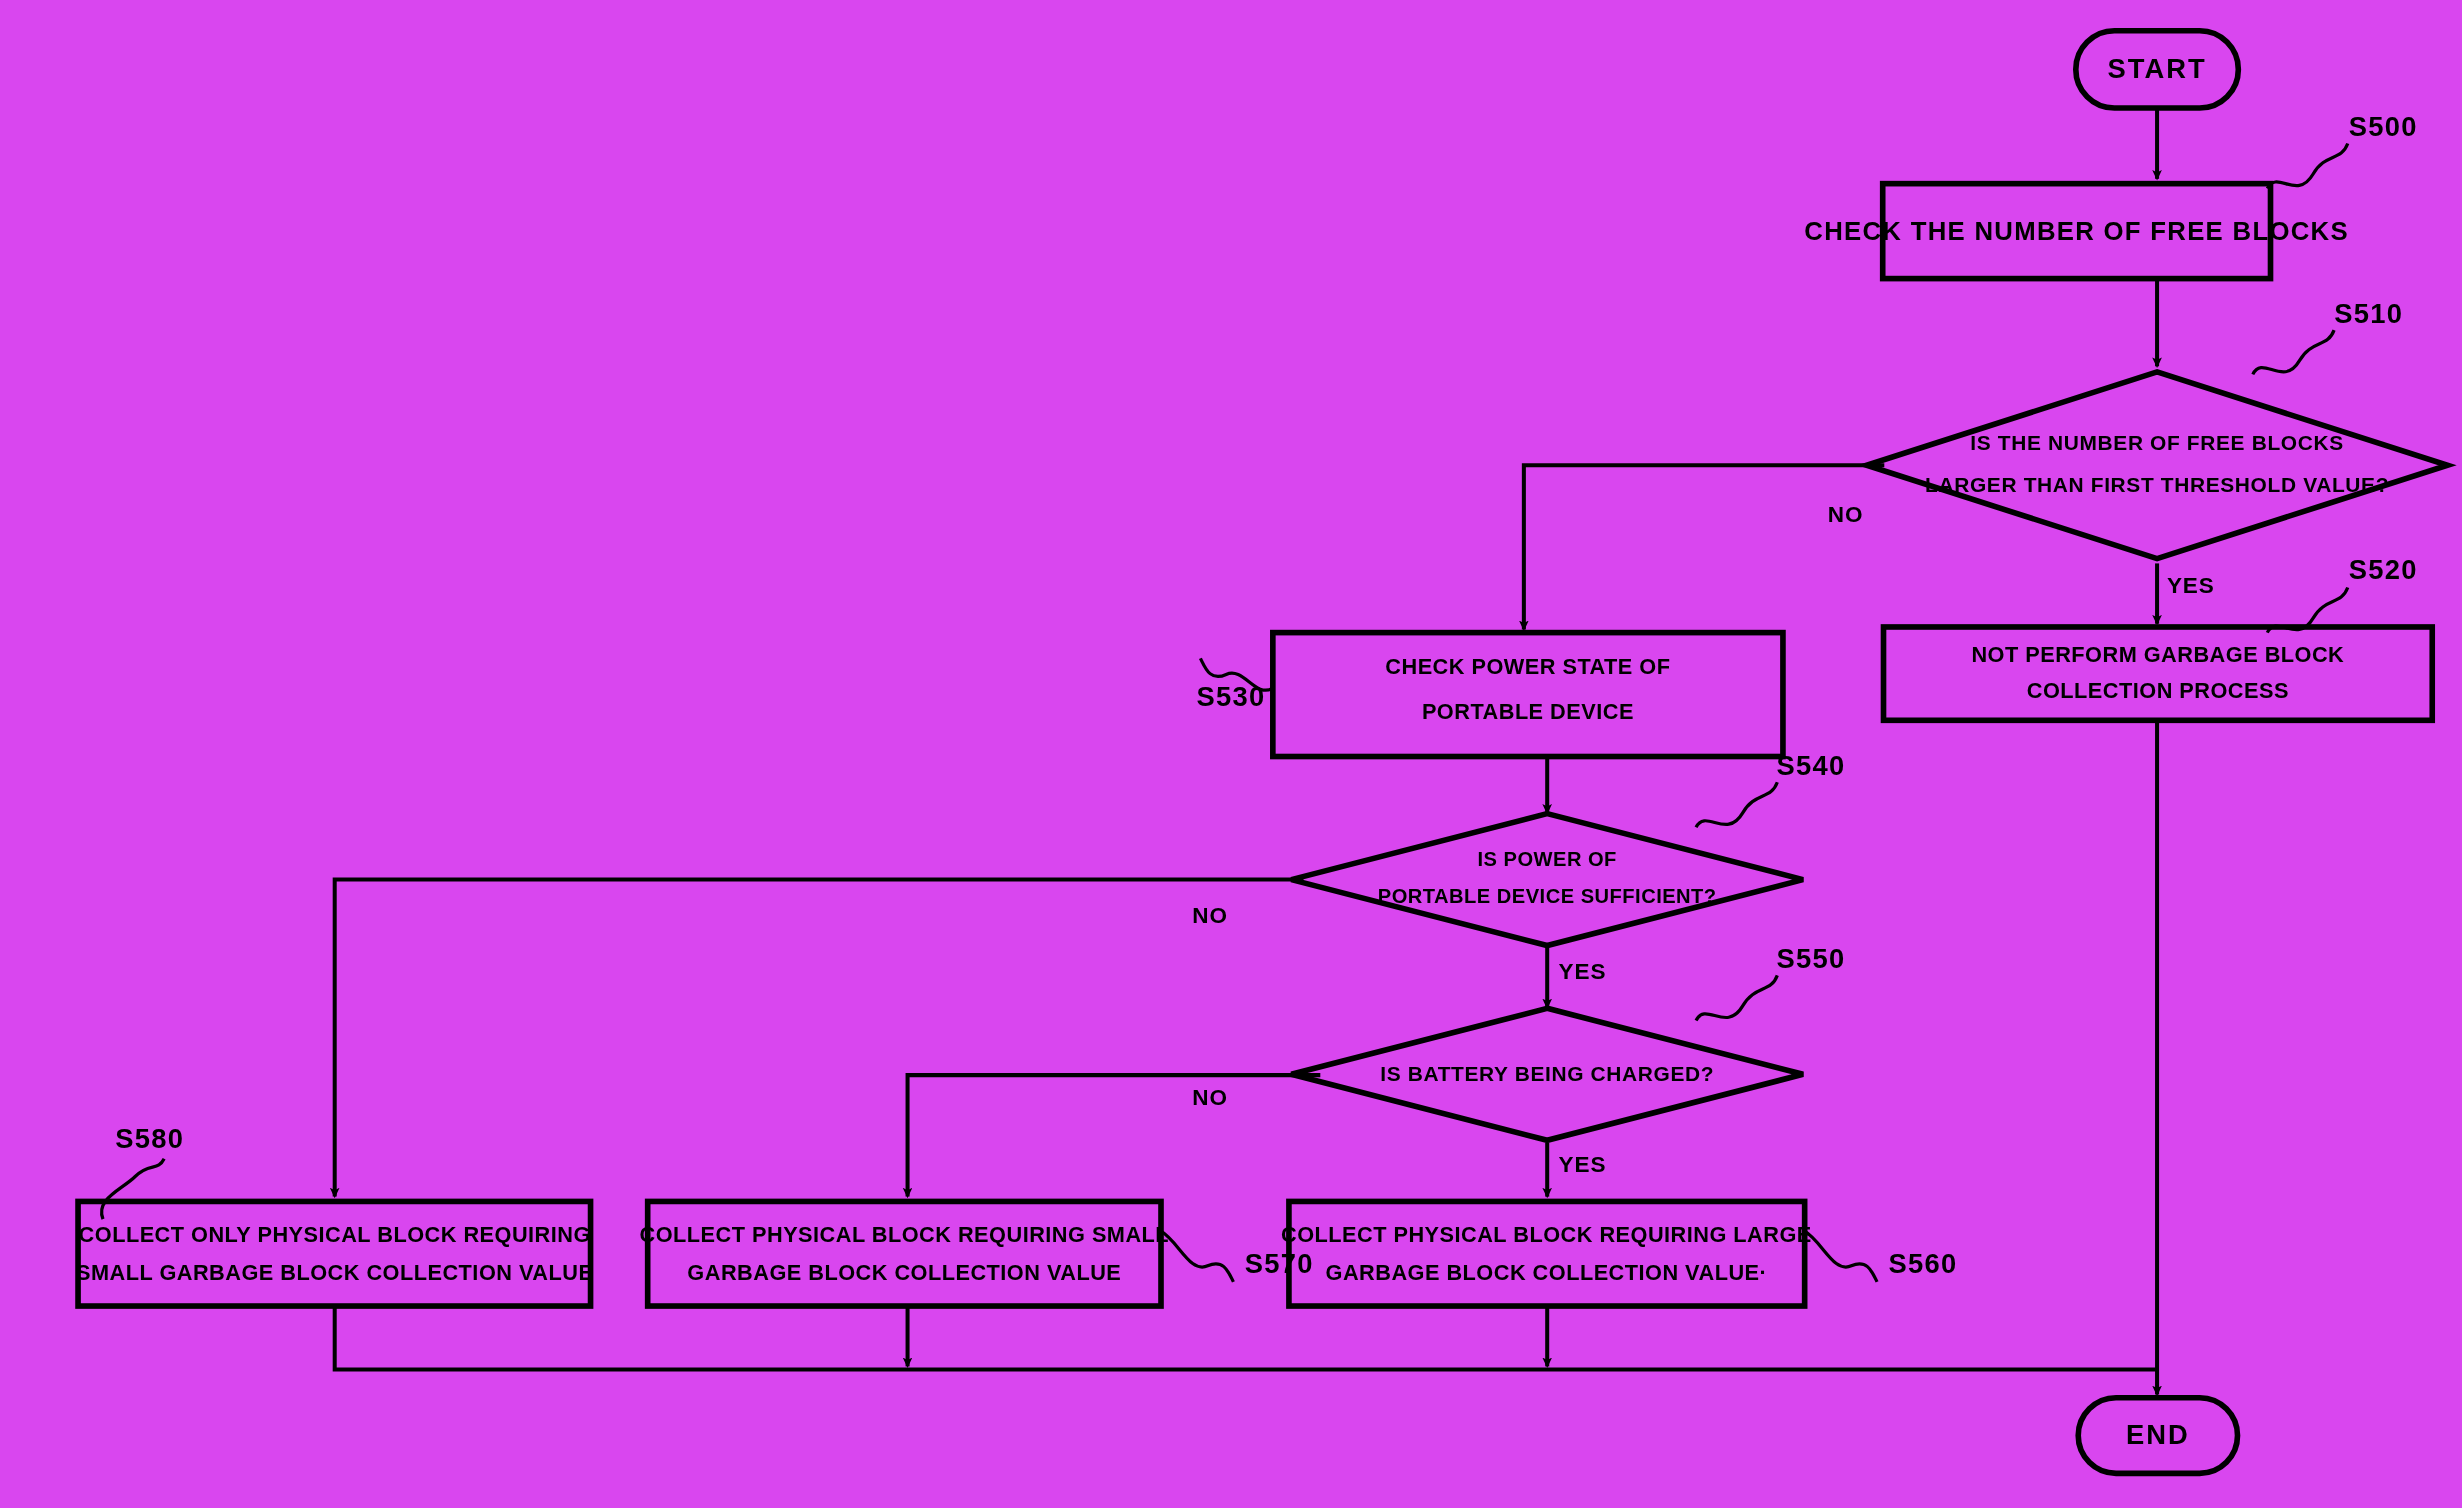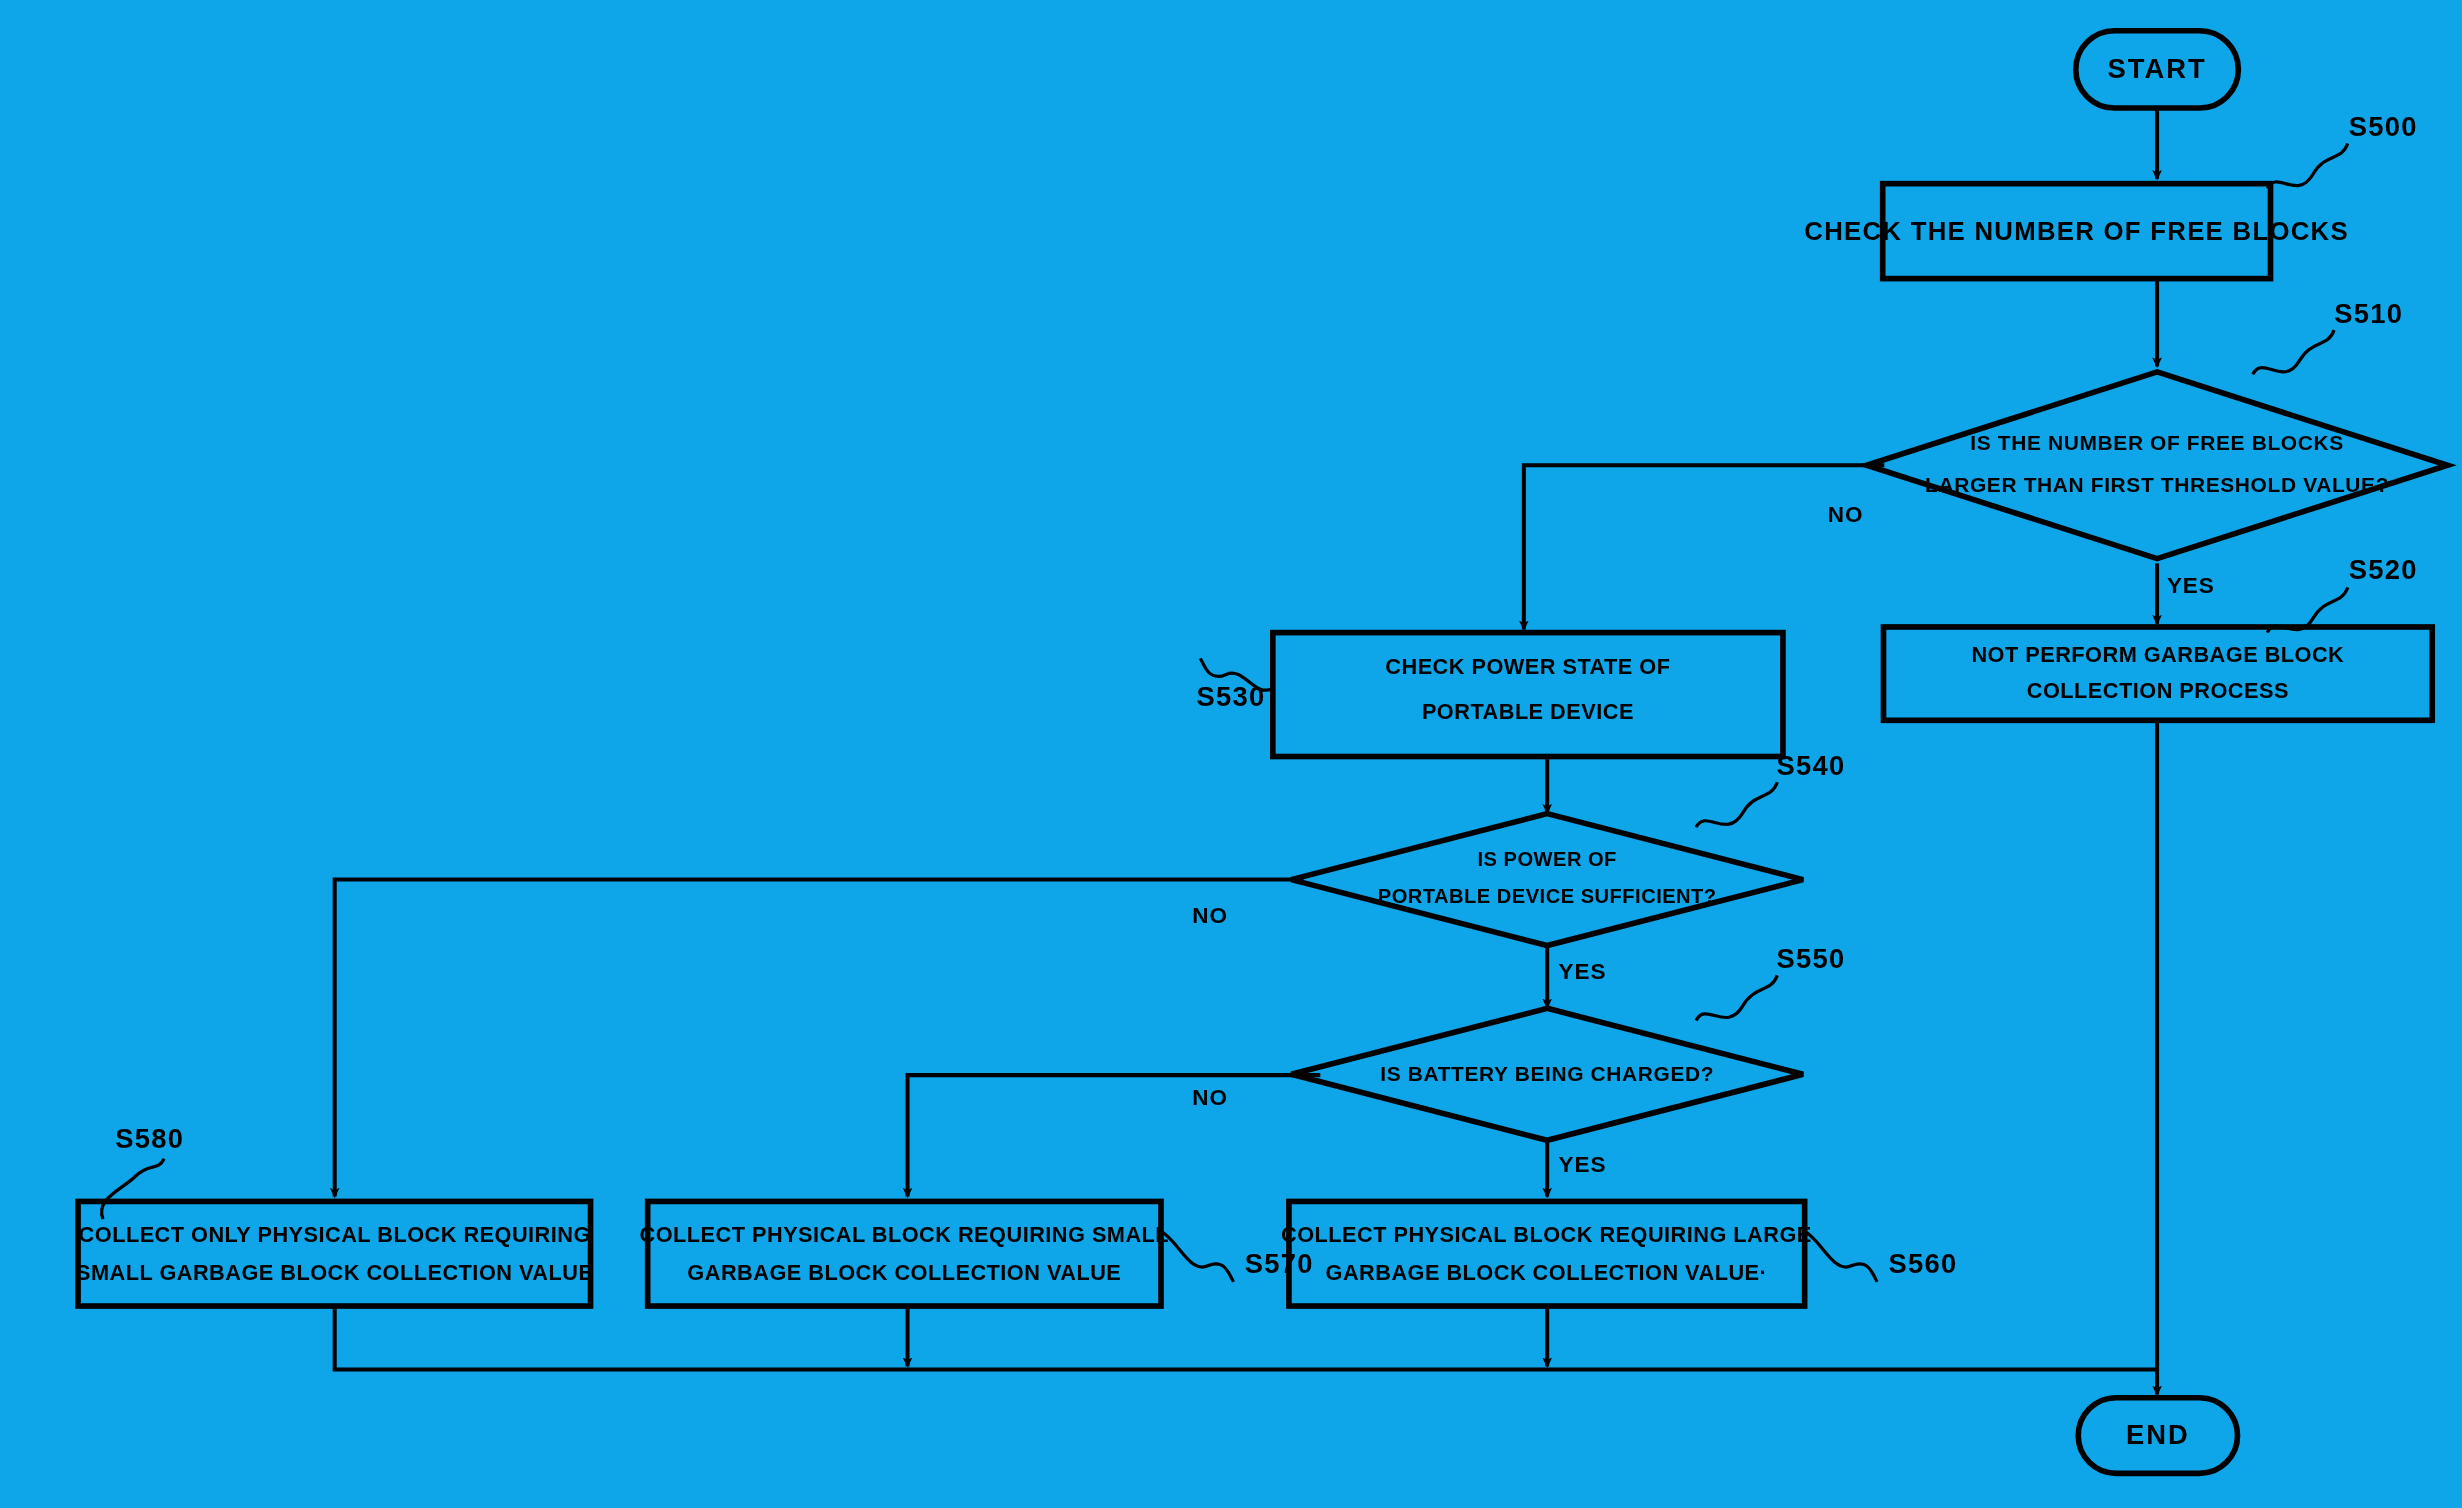--- a/index.html
+++ b/index.html
@@ -4,21 +4,21 @@
 <style>
   html, body {
     margin: 0;
     padding: 0;
     background: #ffffff;
   }
   #canvas {
     position: relative;
     width: 2462px;
     height: 1509px;
-    background: #0ea5e9;
+    background: #d946ef;
     overflow: hidden;
     font-family: "Liberation Sans", sans-serif;
   }
   #canvas svg {
     position: absolute;
     top: 0;
     left: 0;
     width: 2462px;
     height: 1509px;
   }

